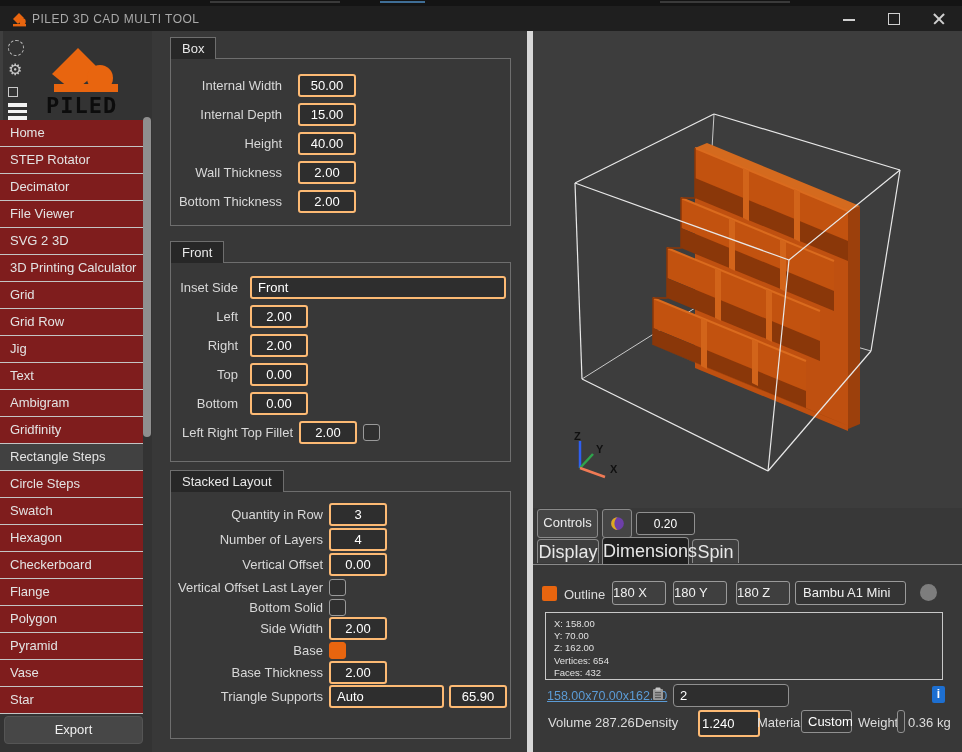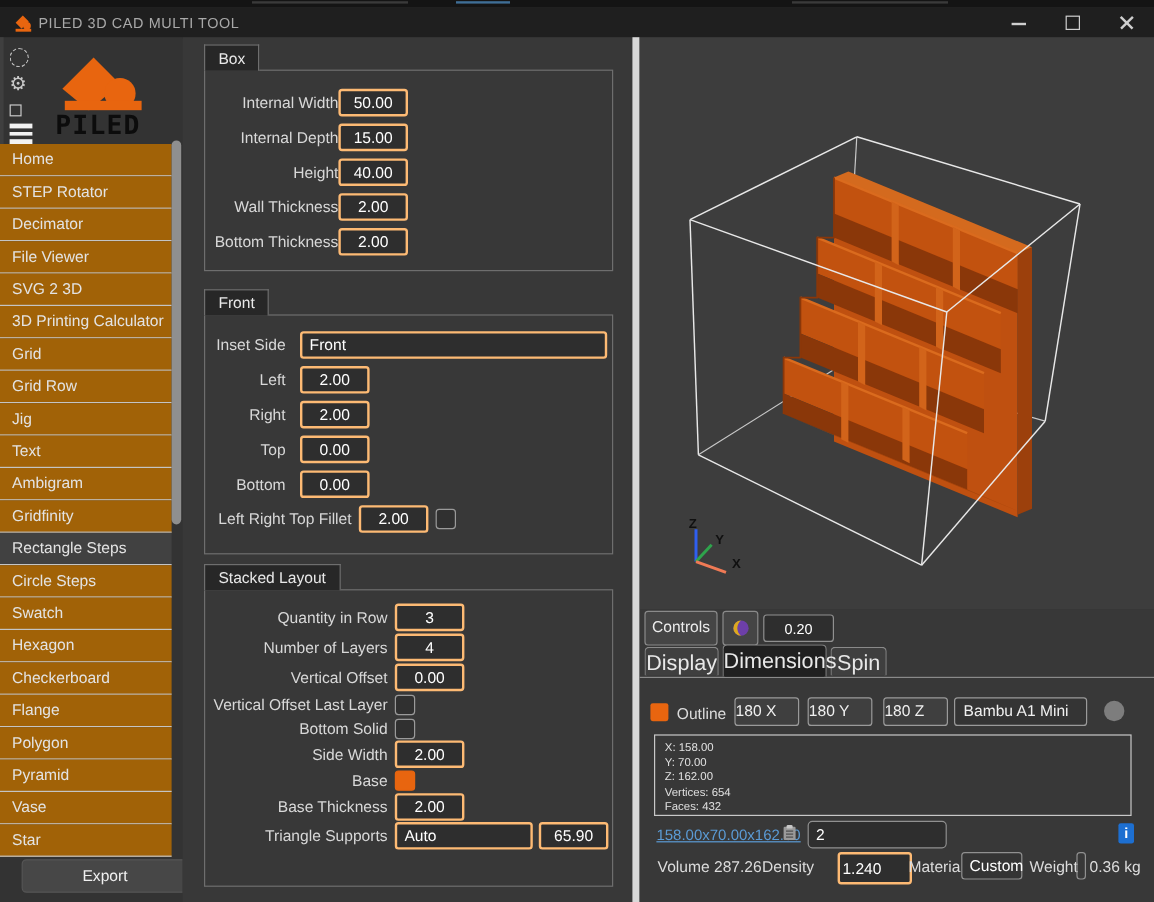--- a/index.html
+++ b/index.html
@@ -22,37 +22,37 @@
   .sidebar{position:absolute;left:0;top:31px;width:152px;height:721px;background:#333333;}
   .edge-strip{position:absolute;left:0;top:0;width:3px;height:400px;background:#3f3f3f;}
   .side-icon{position:absolute;left:8px;color:#c9c9c9;}
   .dash-circle{width:14px;height:14px;border:1.6px dashed #bdbdbd;border-radius:50%;}
   .sm-square{width:8px;height:8px;border:1.6px solid #c9c9c9;}
   .burger b{display:block;width:19px;height:3.5px;background:#f2f2f2;margin-bottom:3px;}
   .logo-text{position:absolute;left:46px;top:62px;font-family:"DejaVu Sans Mono",monospace;
              font-weight:bold;font-size:22px;color:#0c0c0c;letter-spacing:1px;}
   .nav{position:absolute;left:0;top:89px;width:143px;}
   .nav-item{height:26px;line-height:26px;padding-left:10px;font-size:13px;color:#e3e3e3;
-            border-bottom:1px solid #c4c4c4;background:#a16207;cursor:default;}
+            border-bottom:1px solid #c4c4c4;background:#7f1d1d;cursor:default;}
   .nav-item.selected{background:#414141;}
   .scroll-thumb{position:absolute;left:143px;top:86px;width:8px;height:320px;background:#8f8f8f;border-radius:4px;}
-  .export-btn{position:absolute;left:18px;top:685px;width:137px;height:26px;background:#474747;
+  .export-btn{position:absolute;left:4px;top:685px;width:137px;height:26px;background:#474747;
               border:1px solid #555;border-radius:4px;color:#f0f0f0;font-size:13px;
               text-align:center;line-height:25px;}
 
   
   .mid{position:absolute;left:152px;top:31px;width:375px;height:721px;background:#383838;}
   .group{position:absolute;left:18px;width:341px;}
   .gtab{display:inline-block;position:relative;z-index:2;height:15px;border:1px solid #6e6e6e;
         border-bottom:none;background:#272727;padding:3px 11px;font-size:13px;color:#e8e8e8;}
   .gbody{border:1px solid #6e6e6e;margin-top:-1px;box-sizing:border-box;}
   .frow{display:flex;align-items:center;}
   .h29{height:29px;} .h25{height:25px;} .h23{height:23px;} .h21{height:21px;} .h20{height:20px;} .h24{height:24px;}
   .flabel{display:inline-block;text-align:right;font-size:13px;color:#d8d8d8;flex:none;}
-  .w111{width:111px;margin-right:0;} .w67{width:67px;margin-right:12px;}
+  .w111{width:111px;margin-right:16px;} .w67{width:67px;margin-right:12px;}
   .w122{width:122px;margin-right:6px;} .w152{width:152px;margin-right:6px;}
   input.num{width:54px;height:19px;background:#2e2e2e;border:2px solid #fdba74;border-radius:3px;
             color:#fff;font-size:13px;text-align:center;font-family:"Liberation Sans",sans-serif;padding:0;}
   input.wide{width:246px;text-align:left;padding-left:6px;}
   input.mid-wide{width:105px;text-align:left;padding-left:6px;margin-right:5px;}
   .cb{width:15px;height:15px;border:1px solid #9a9a9a;border-radius:3px;background:#303030;flex:none;}
   .cb.on{background:#e8650f;border-color:#e8650f;}
 
   
   .splitter{position:absolute;left:527px;top:31px;width:6px;height:721px;background:#d8d8d8;}

